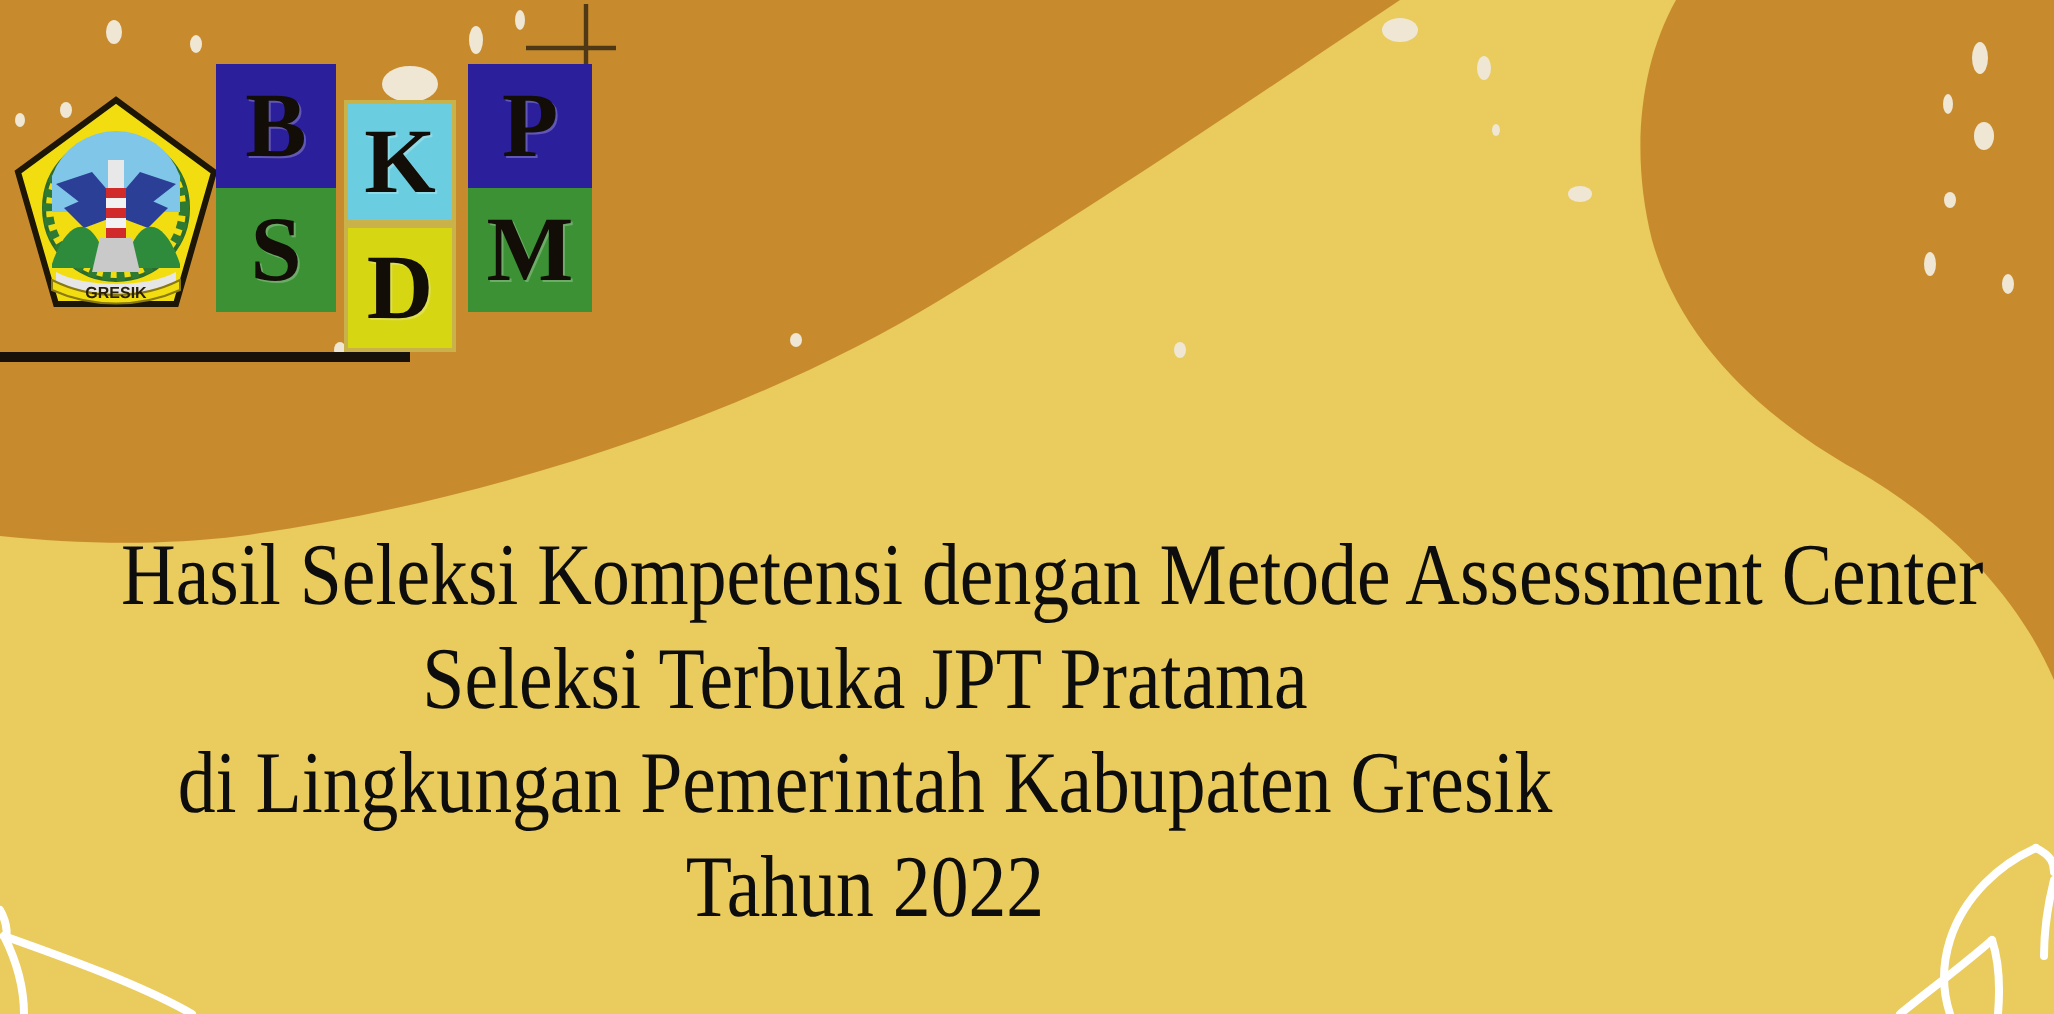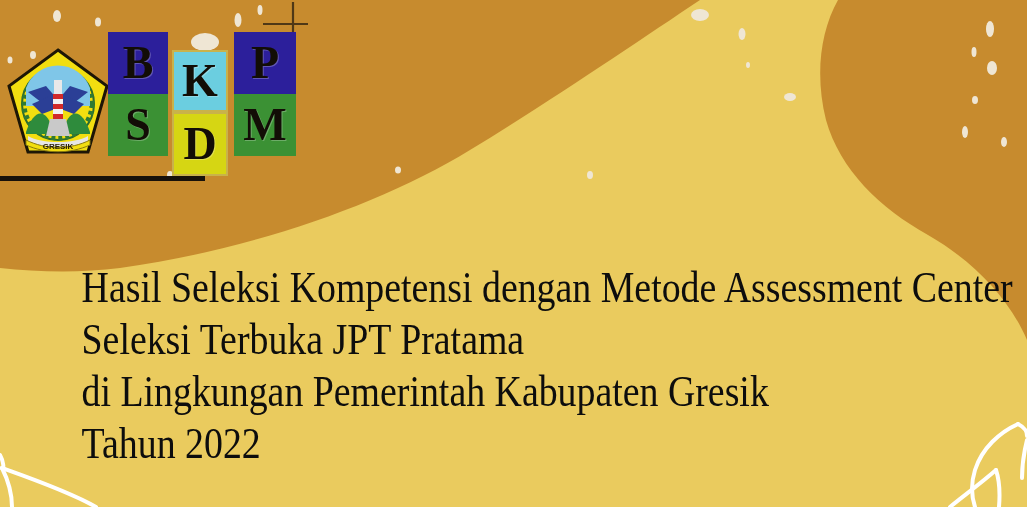--- a/index.html
+++ b/index.html
@@ -115,21 +115,21 @@
     transform: scaleX(0.92);
     margin-top: 6px;
   }
 
   
   .body-wrap {
     position: absolute;
     left: 0;
     top: 262px;
     width: 865px;
-    margin-left: 21px;
+    text-align: center;
   }
   .body-line {
     font-family: "Liberation Serif", serif;
     color: #0d0d0d;
     font-size: 44px;
     line-height: 1.18;
     transform: scaleX(0.86);
     white-space: nowrap;
   }
 </style>

